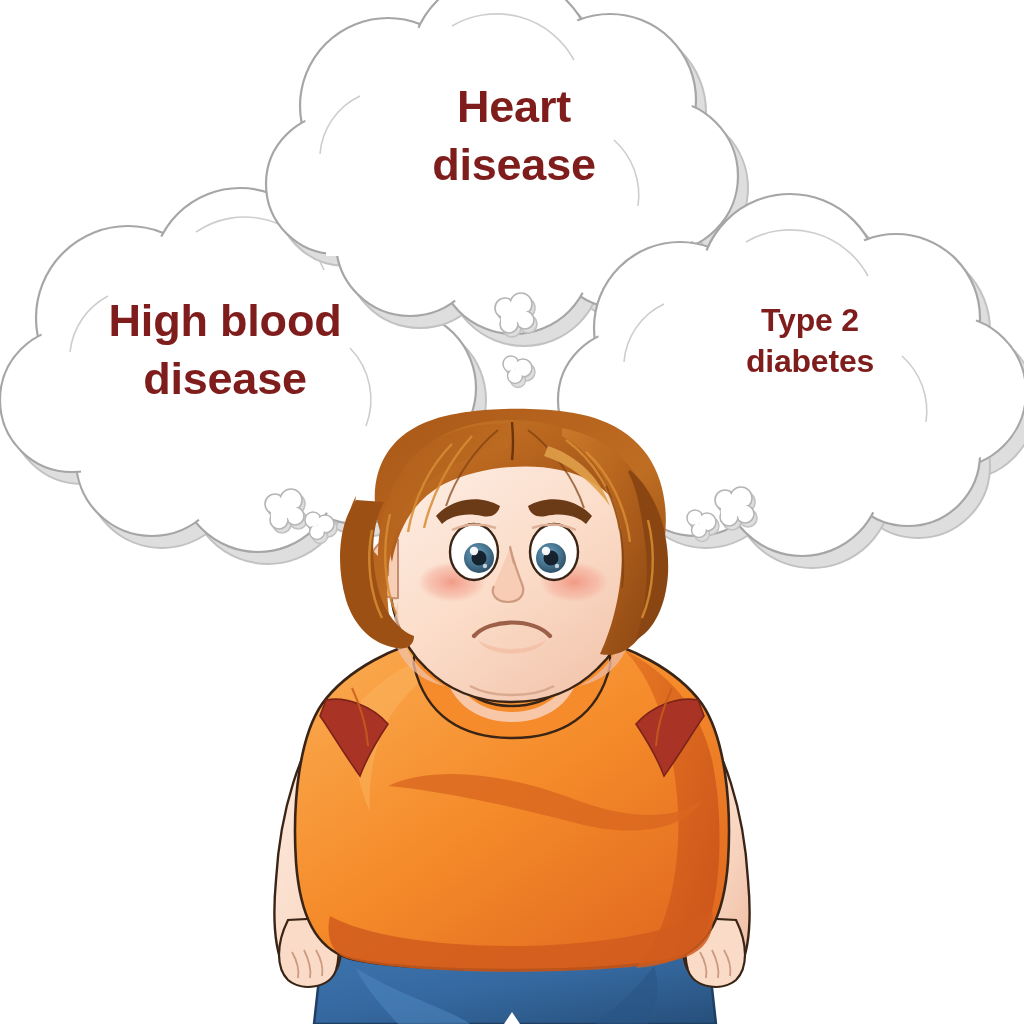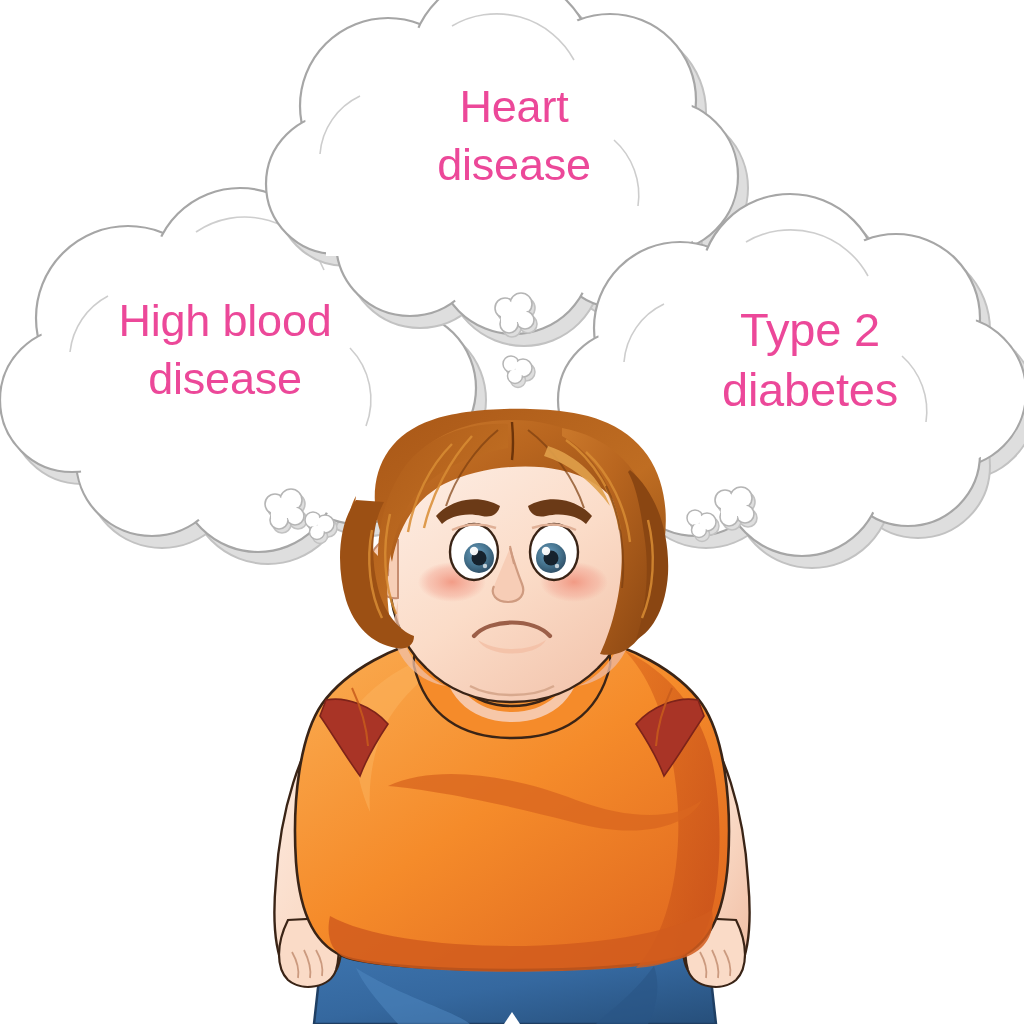--- a/index.html
+++ b/index.html
@@ -19,22 +19,22 @@
   }
   #scene {
     position: absolute;
     inset: 0;
     width: 1024px;
     height: 1024px;
   }
   .bubble-text {
     position: absolute;
     text-align: center;
-    font-weight: 400;
-    color: #ec4899;
+    font-weight: 700;
+    color: #7f1d1d;
     line-height: 1.28;
     letter-spacing: -0.2px;
     white-space: pre-line;
     pointer-events: none;
     font-family: "Liberation Sans", sans-serif;
   }
   #txt-heart {
     left: 386px;
     top: 78px;
     width: 256px;
@@ -43,21 +43,21 @@
   #txt-bp {
     left: 60px;
     top: 292px;
     width: 330px;
     font-size: 45px;
   }
   #txt-t2d {
     left: 650px;
     top: 300px;
     width: 320px;
-    font-size: 47px;
+    font-size: 32px;
   }
 </style>
 </head>
 <body>
 
 <div id="stage">
 
   <svg id="scene" viewBox="0 0 1024 1024" xmlns="http://www.w3.org/2000/svg">
 
     <defs>

